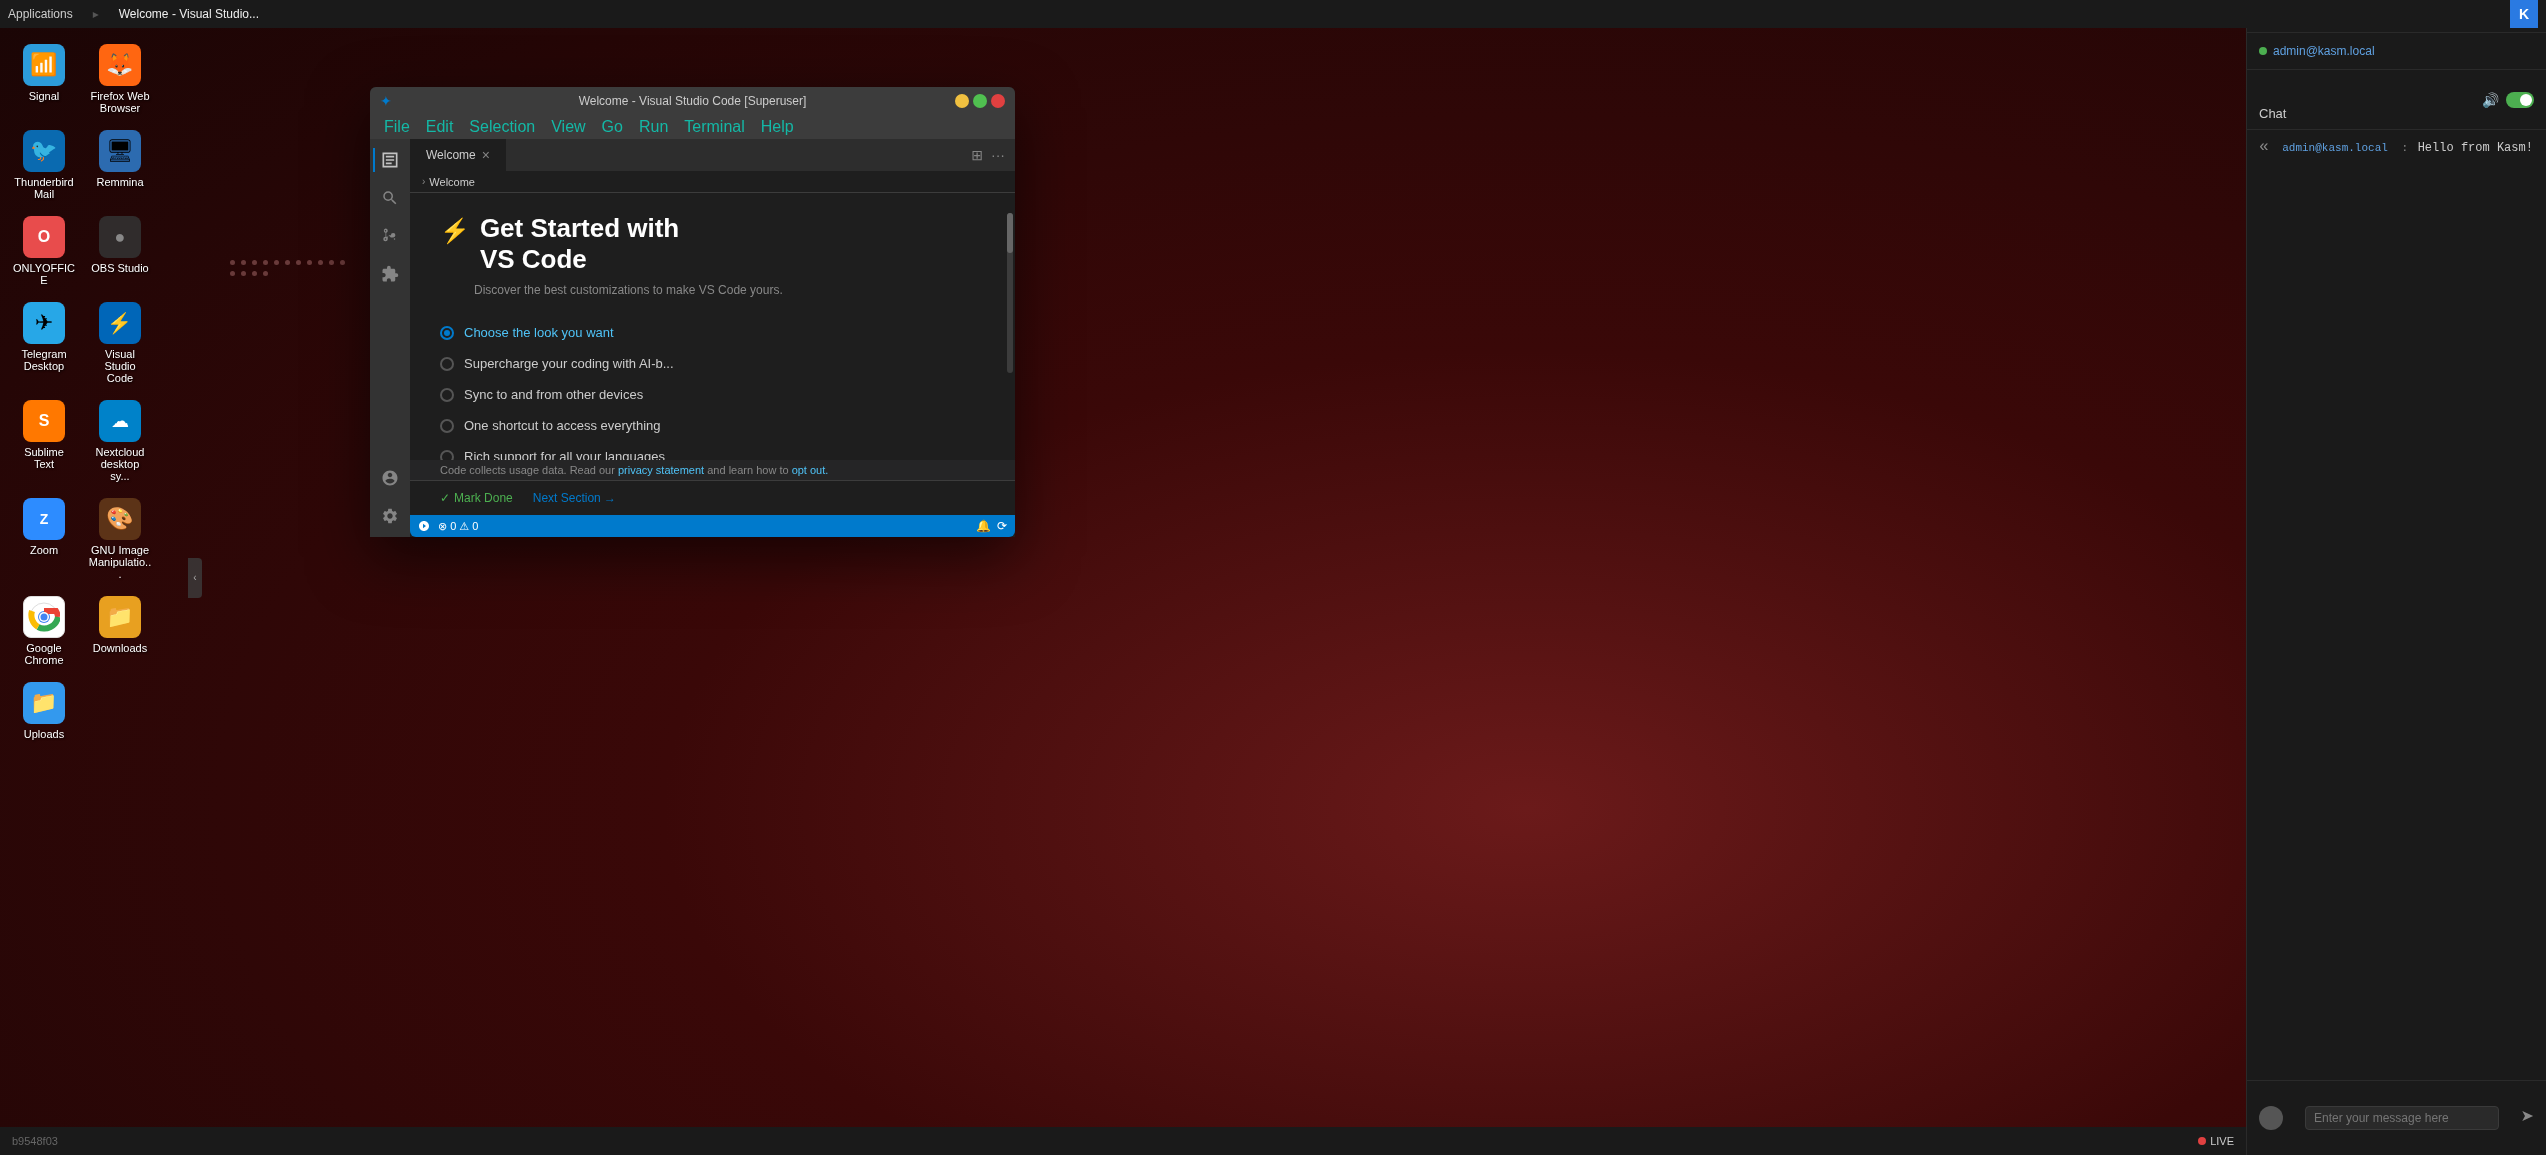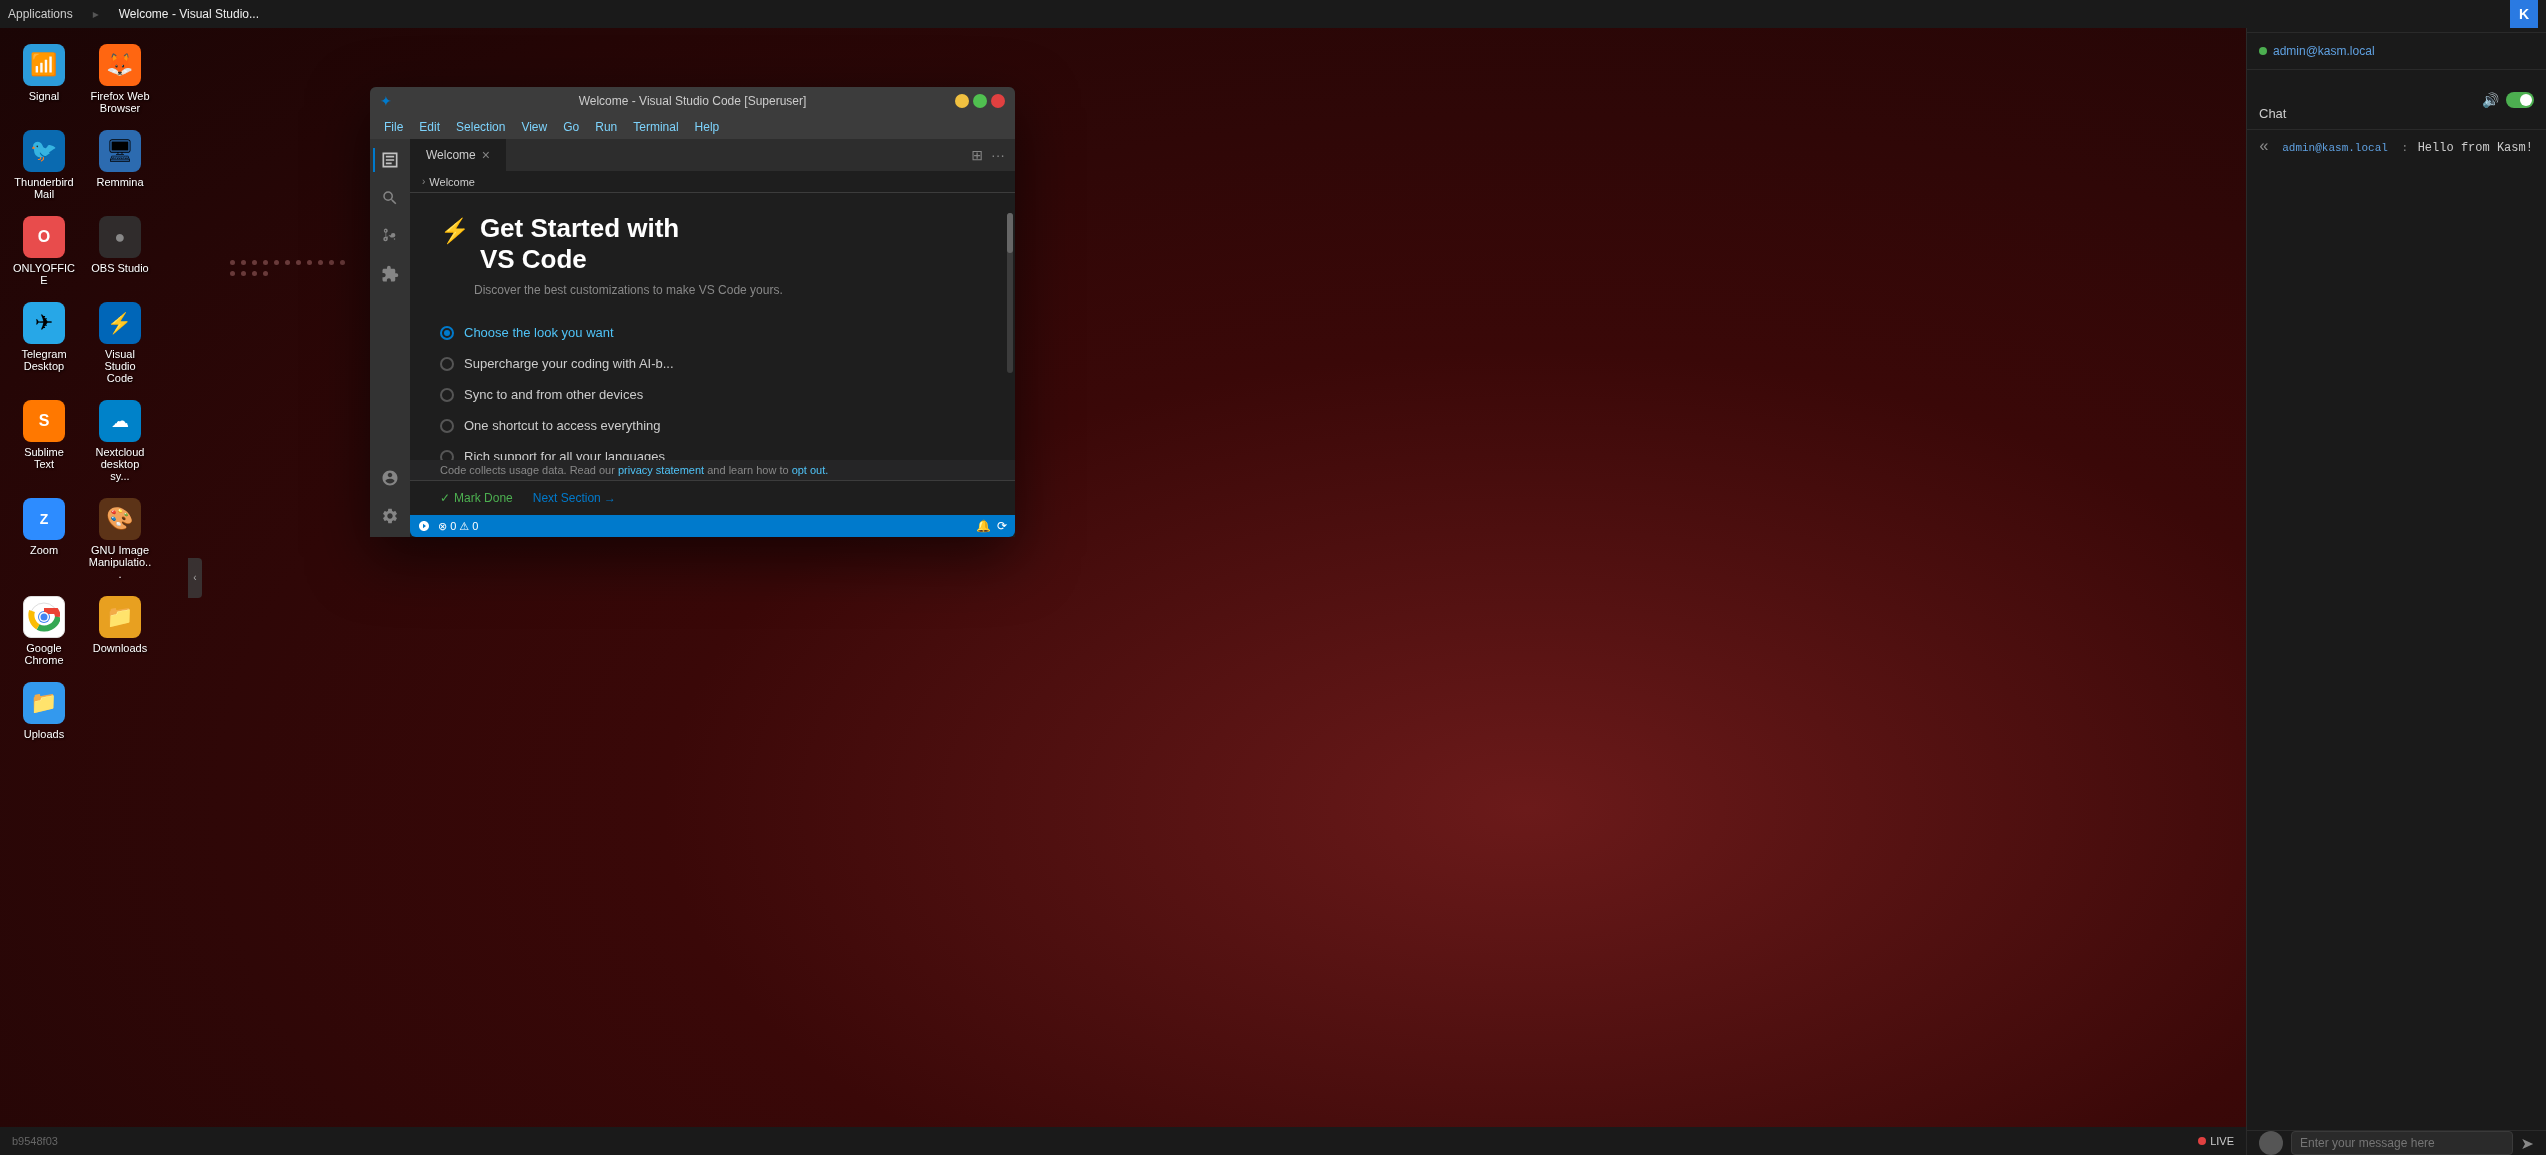--- a/index.html
+++ b/index.html
@@ -198,22 +198,22 @@
     
     .vscode-menubar {
       height: 24px;
       background: #3c3c3c;
       display: flex;
       align-items: center;
       padding: 0 8px;
       gap: 4px;
     }
     .menu-item {
-      color: #7dd3fc;
-      font-size: 12px;
+      color: #14b8a6;
+      font-size: 16px;
       padding: 2px 6px;
       cursor: pointer;
       border-radius: 3px;
     }
 
     
     .vscode-body {
       flex: 1;
       display: flex;
       overflow: hidden;
@@ -586,25 +586,25 @@
     .chat-msg-text {
       color: #ccc;
       font-size: 12px;
     }
     .chat-dot {
       color: #888;
       margin-right: 4px;
     }
 
     .chat-input-area {
-      padding: 0 12px;
+      padding: 25px 12px;
       border-top: 1px solid #2a2a2a;
       display: flex;
-      align-items: center;
-      gap: 8px;
+      align-items: flex-start;
+      gap: 22px;
     }
     .chat-avatar {
       width: 24px;
       height: 24px;
       border-radius: 50%;
       background: #555;
       flex-shrink: 0;
     }
     .chat-input {
       flex: 1;

